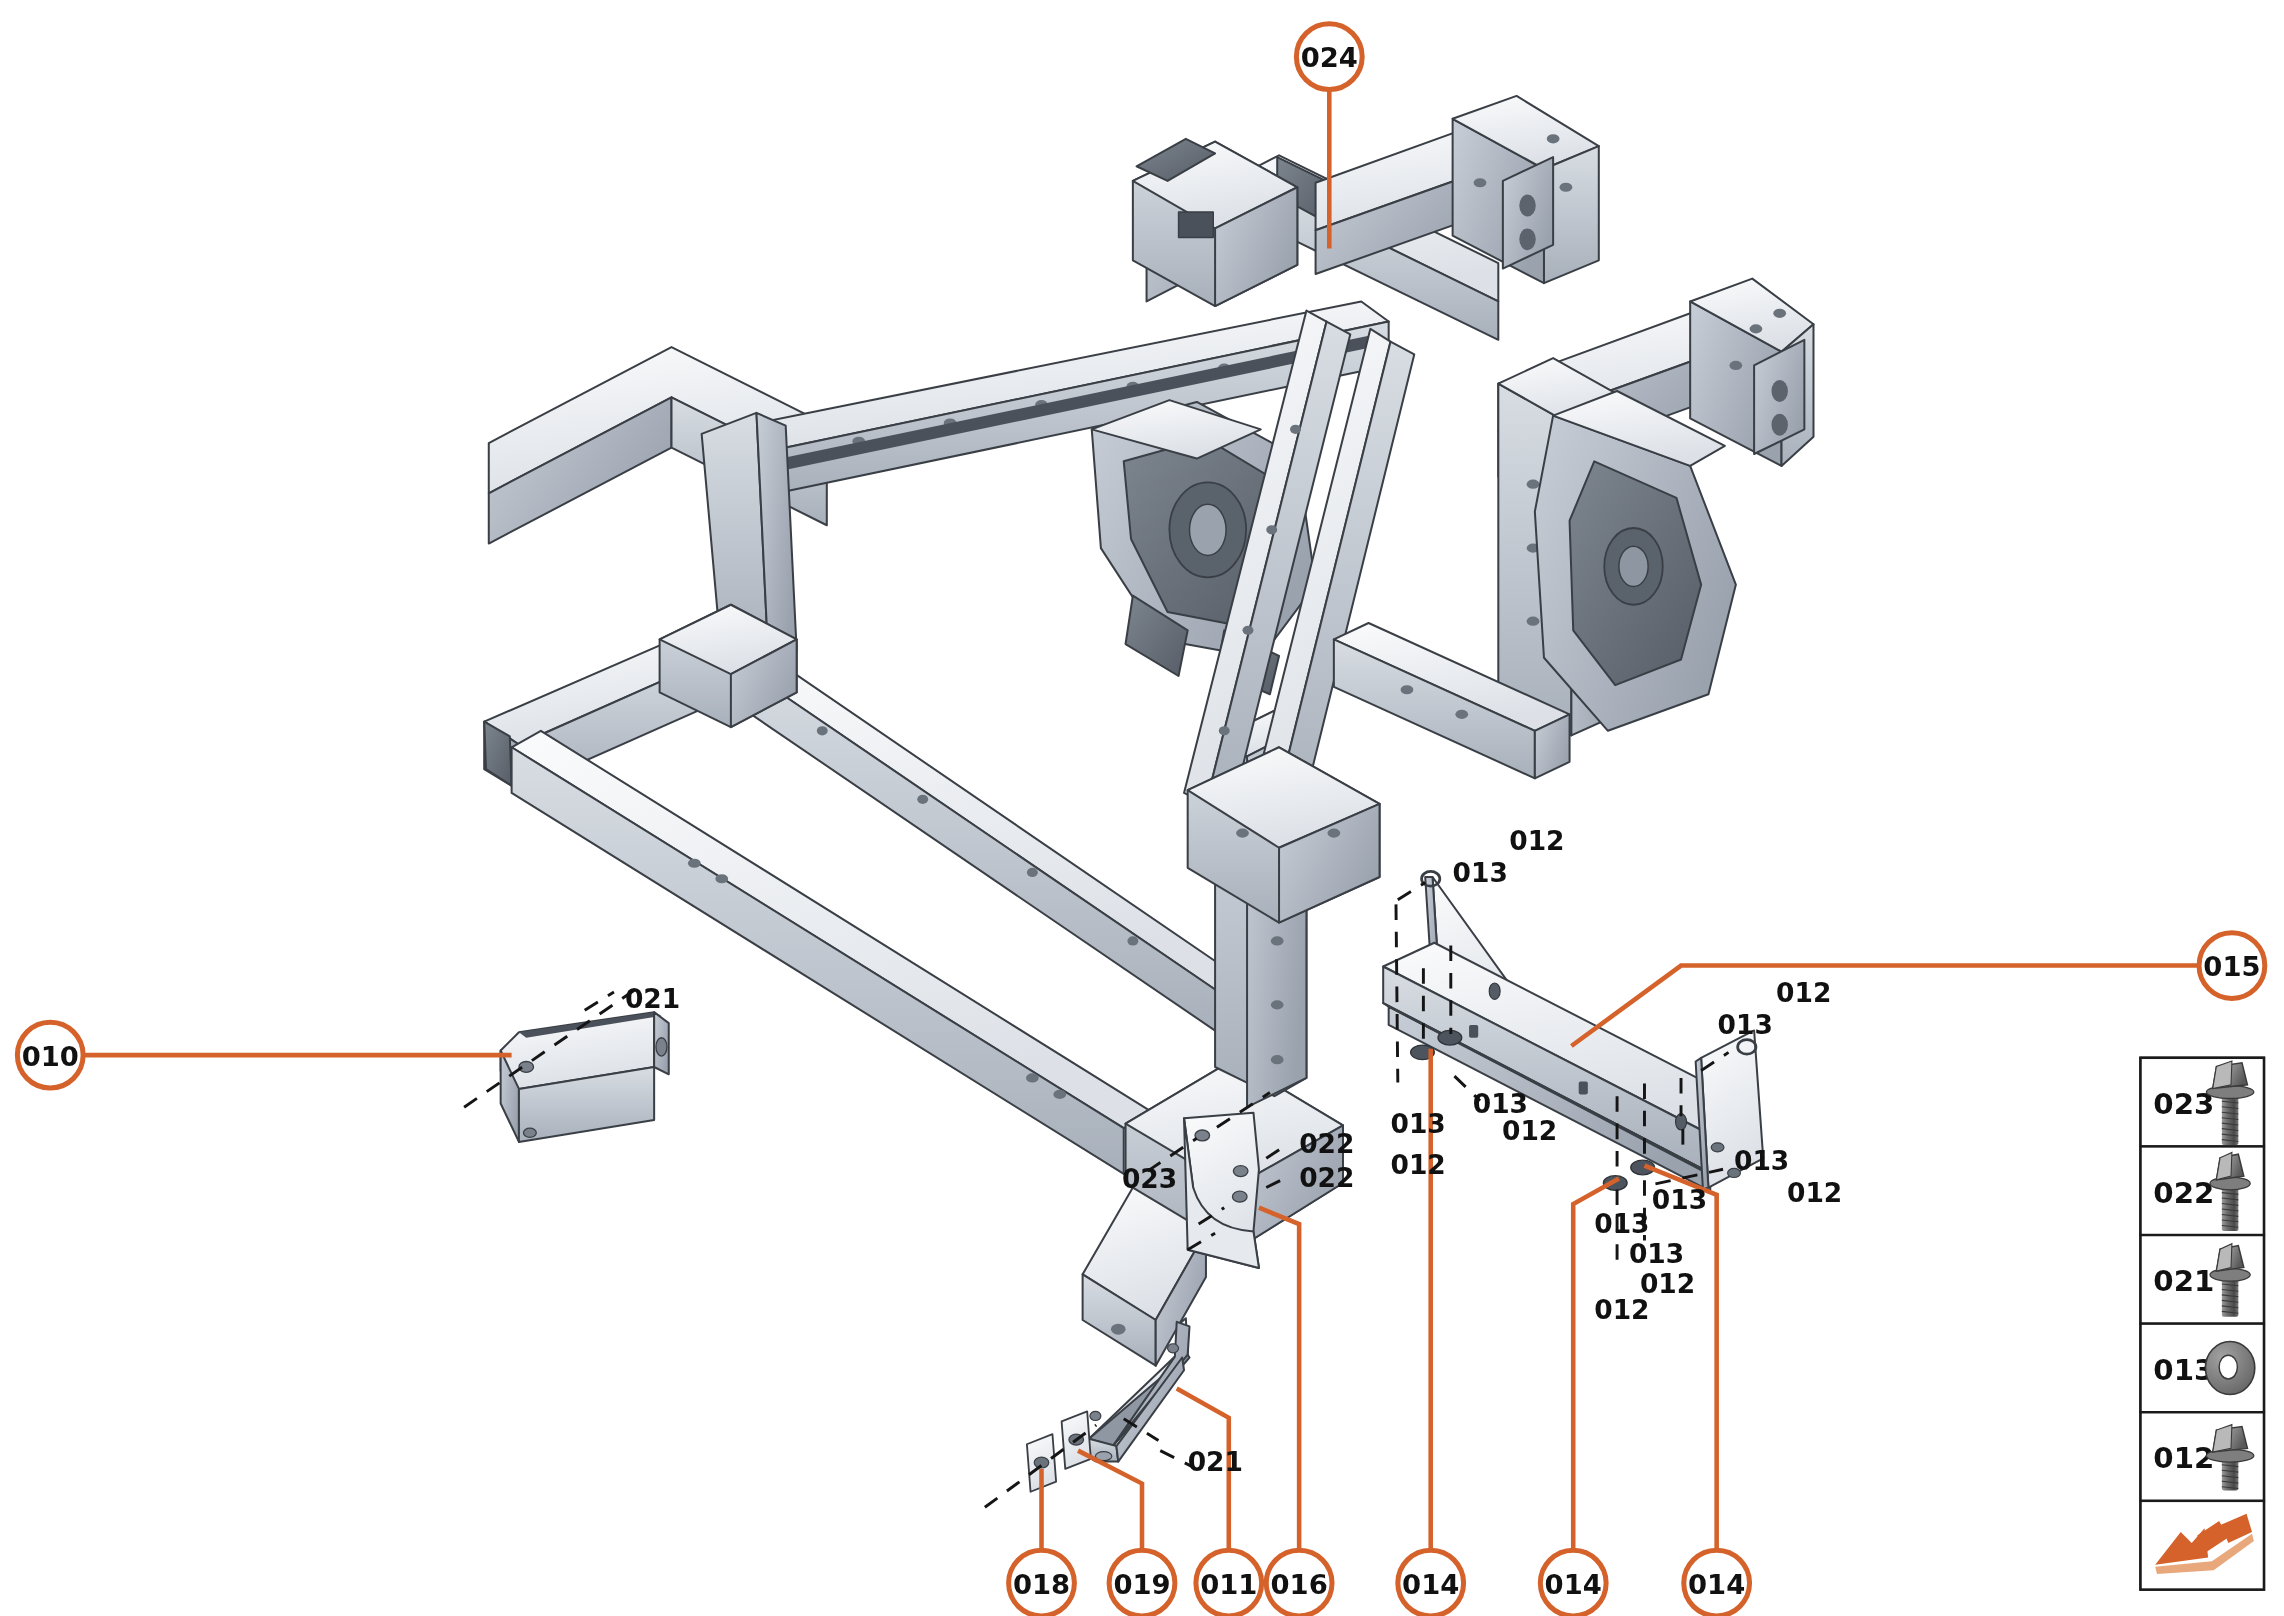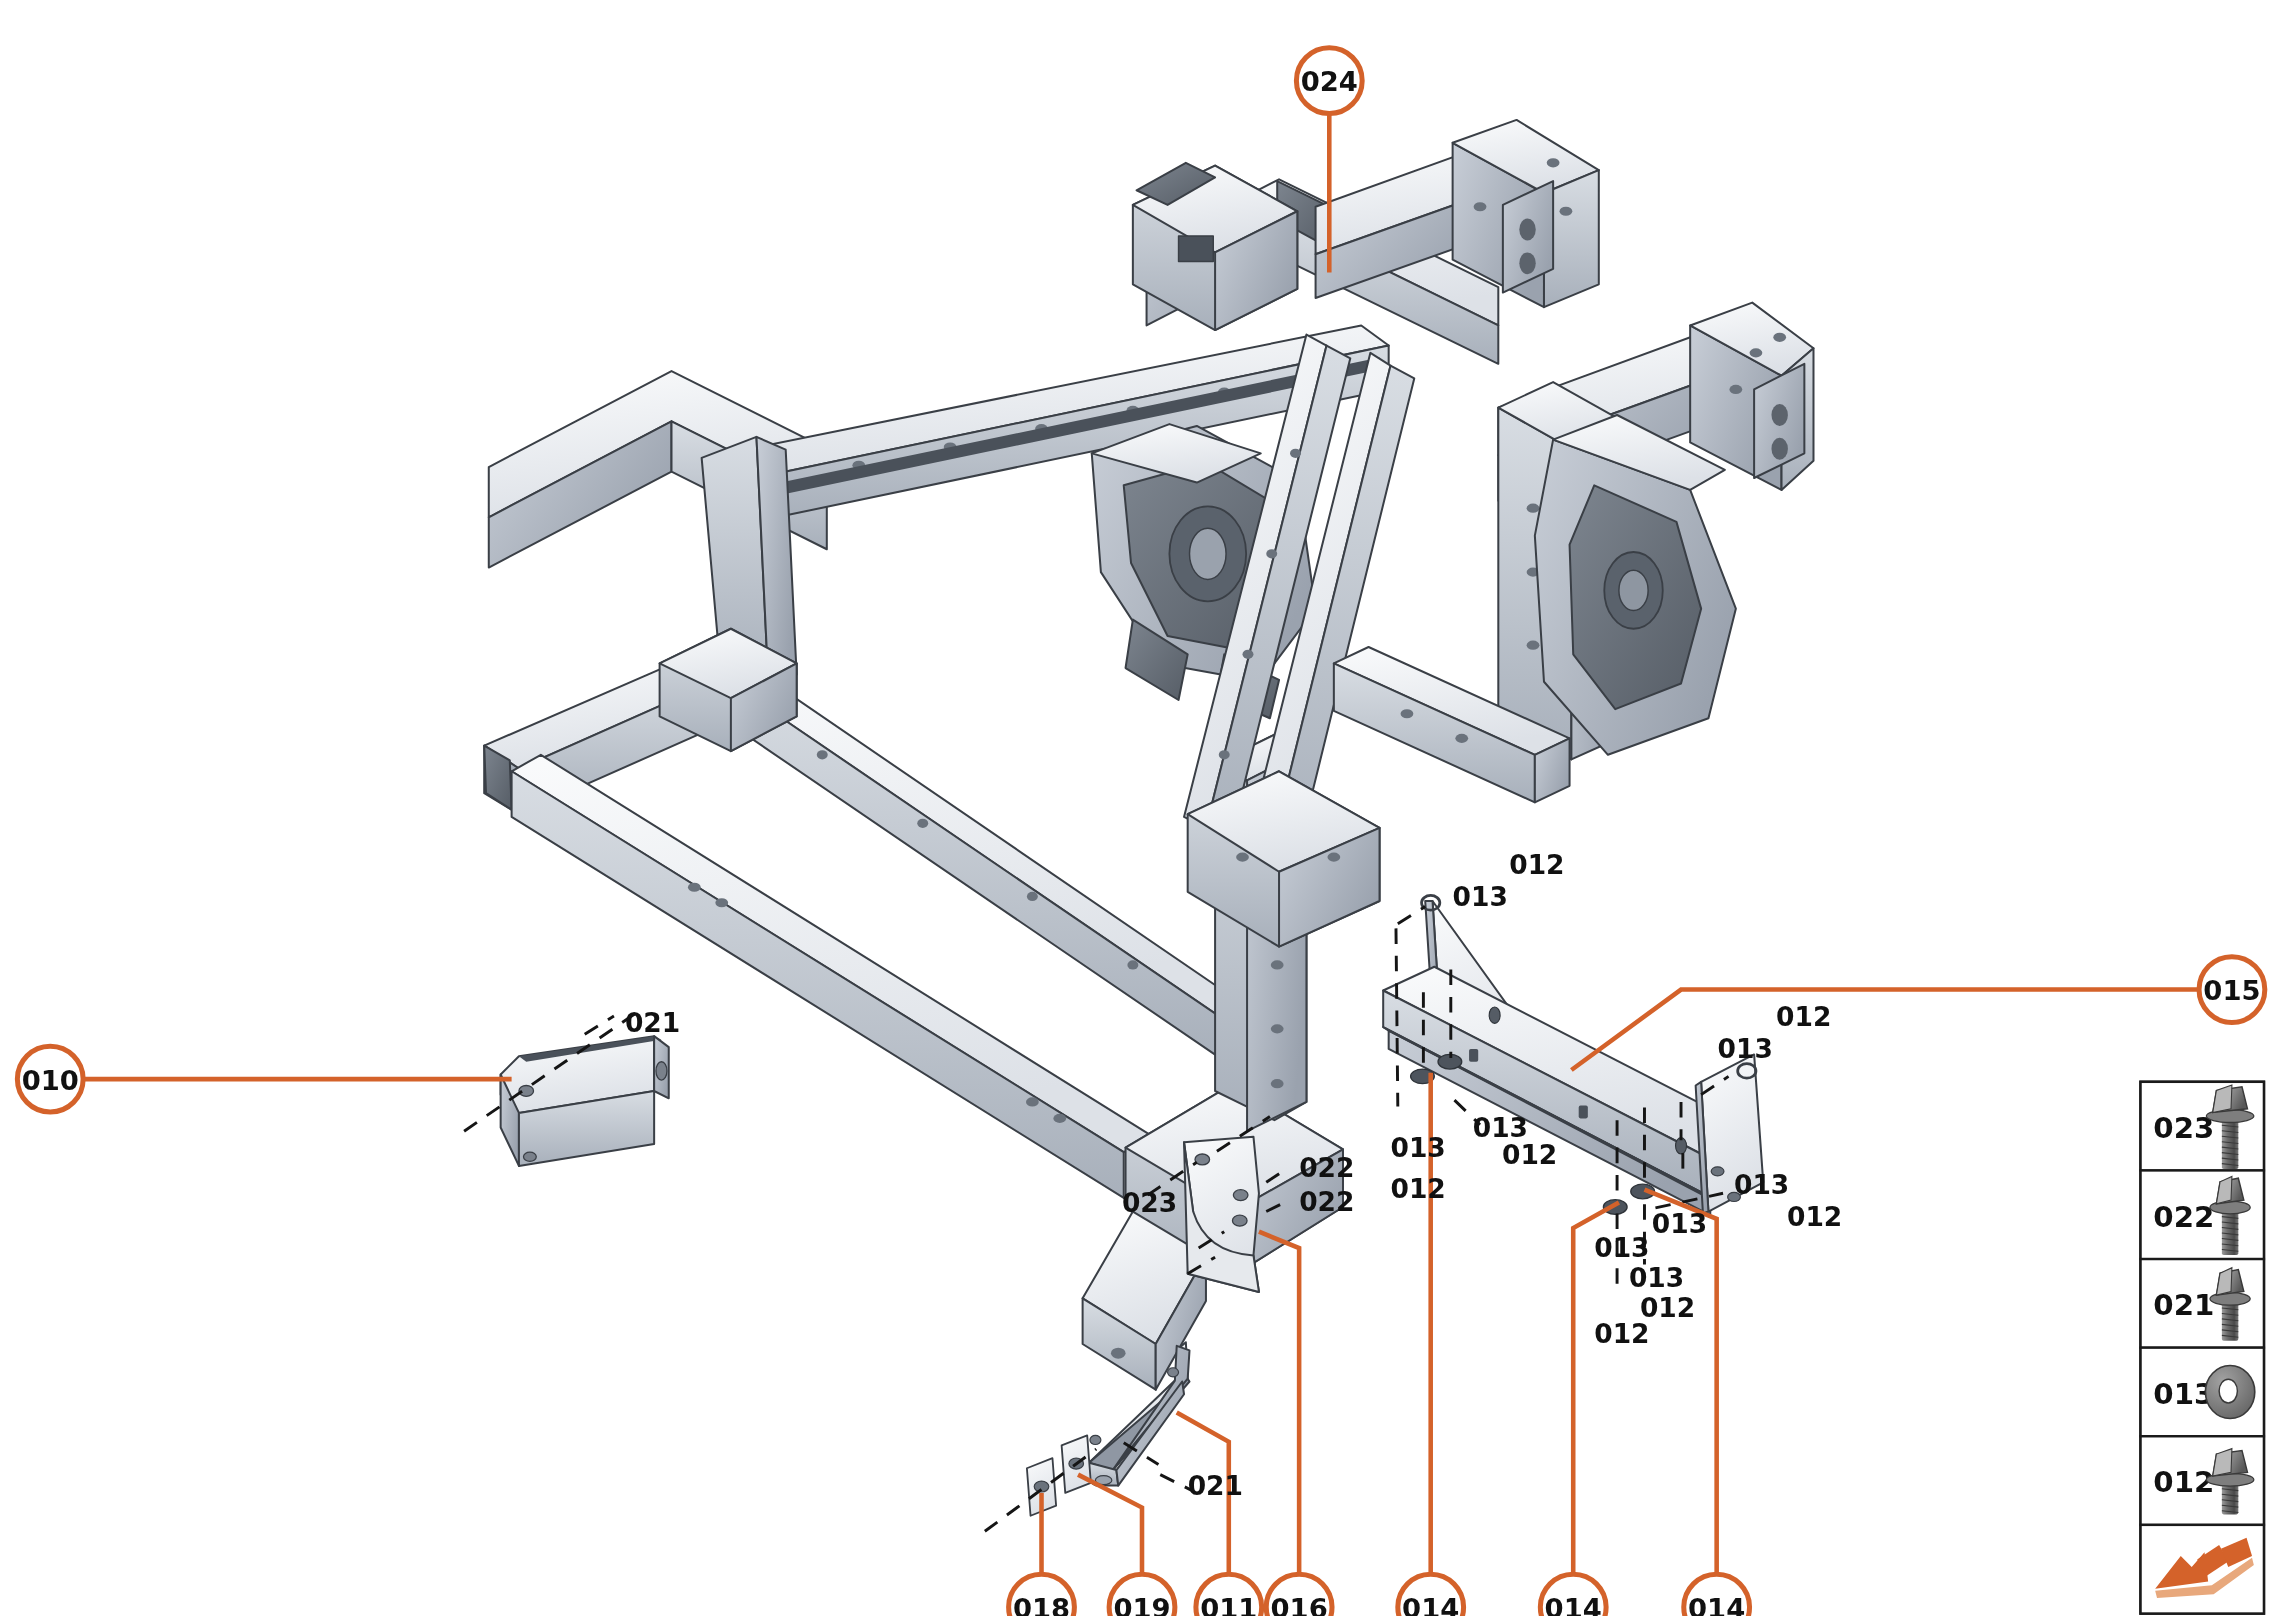--- a/index.html
+++ b/index.html
@@ -1,18 +1,18 @@
 <!DOCTYPE html>
 <html style="font-size:14.6px"><head>
 <meta charset="utf-8">
 <style>
   html,body{margin:0;padding:0;background:#fff;}
   body{width:2284px;height:1616px;position:relative;overflow:hidden;
        font-family:"DejaVu Sans","Liberation Sans",sans-serif;}
-  #root{position:absolute;inset:0;margin-top:24px;}
+  #root{position:absolute;inset:0;}
   svg.layer{position:absolute;left:0;top:0;width:2284px;height:1616px;}
   .calloutTxt{font-family:"DejaVu Sans","Liberation Sans",sans-serif;font-weight:700;
               font-size:30px;fill:#111;text-anchor:middle;dominant-baseline:central;}
   .refTxt{font-family:"DejaVu Sans","Liberation Sans",sans-serif;font-weight:700;
           font-size:29px;fill:#111;dominant-baseline:central;}
   .legTxt{font-family:"DejaVu Sans","Liberation Sans",sans-serif;font-weight:700;
           font-size:32px;fill:#111;dominant-baseline:central;}
 </style>
 </head>
 <body>

